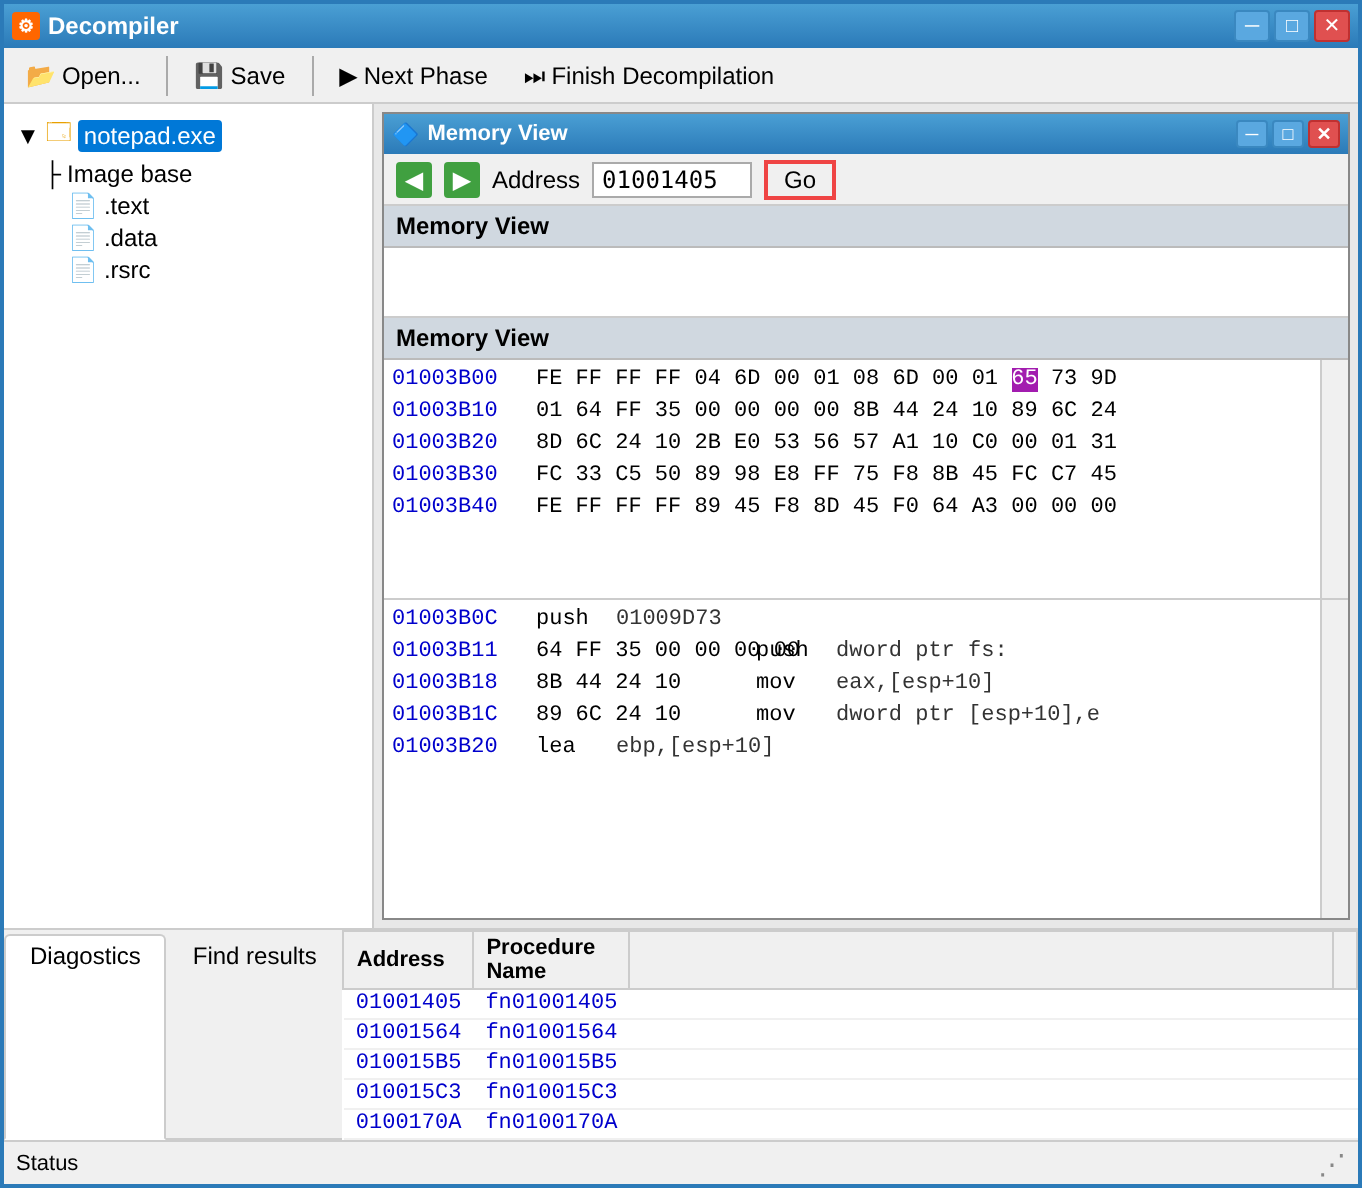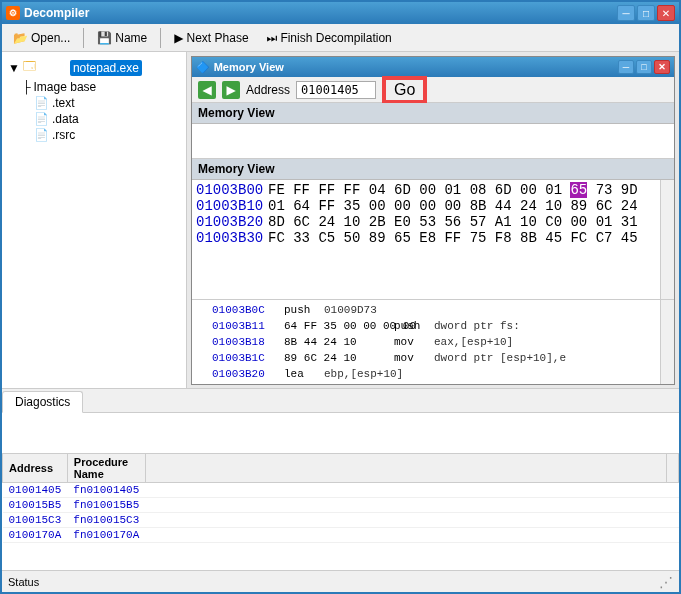--- a/index.html
+++ b/index.html
@@ -142,37 +142,37 @@
     .addr-input {
       border: 1px solid #aaa;
       padding: 1px 4px;
       font-size: 12px;
       width: 80px;
       font-family: monospace;
     }
     .go-btn {
       padding: 1px 8px;
       background: #f0f0f0;
-      border: 4px solid #ef4444;
+      border: 2px solid #ef4444;
       cursor: pointer;
-      font-size: 16px;
+      font-size: 12px;
     }
 
     .section-header {
       background: #d0d8e0;
       padding: 3px 6px;
       font-size: 12px;
       font-weight: bold;
       border-bottom: 1px solid #bbb;
     }
 
     .memory-hex-area {
       background: white;
       font-family: 'Courier New', monospace;
-      font-size: 14px;
+      font-size: 11px;
       padding: 2px 4px;
       overflow-y: auto;
       height: 120px;
       border-bottom: 1px solid #ccc;
       position: relative;
     }
     .hex-row { display: flex; gap: 0; white-space: nowrap; line-height: 16px; }
     .hex-addr { color: #0000cc; width: 72px; }
     .hex-bytes { flex: 1; }
     .hex-byte { display: inline; }
@@ -190,33 +190,31 @@
     .disasm-area {
       font-family: 'Courier New', monospace;
       font-size: 11px;
       padding: 2px 4px;
       overflow-y: auto;
       flex: 1;
       background: white;
       position: relative;
     }
     .disasm-row { display: flex; line-height: 16px; white-space: nowrap; }
-    .disasm-addr { color: #0000cc; width: 72px; margin-left: 16px; }
+    .disasm-addr { color: #0000cc; width: 72px; }
     .disasm-bytes { width: 110px; }
     .disasm-mnem { width: 40px; }
     .disasm-operand { color: #333; }
 
     
     .bottom-section {
       background: white;
       border-top: 1px solid #ccc;
-      height: 182px;
-      display: flex;
-      flex-direction: column;
-      gap: 40px;
+      height: 106px;
+      display: flex;
     }
     .tab-bar {
       display: flex;
       background: #f0f0f0;
       border-bottom: 1px solid #ccc;
     }
     .tab {
       padding: 3px 12px;
       cursor: pointer;
       border: 1px solid transparent;
@@ -316,41 +314,41 @@
 
 
   <div class="toolbar">
     <button class="toolbar-btn">
       <span>📂</span>
       <span>Open...</span>
     </button>
     <div class="toolbar-separator"></div>
     <button class="toolbar-btn">
       <span>💾</span>
-      <span>Name</span>
+      <span>Save</span>
     </button>
     <div class="toolbar-separator"></div>
     <button class="toolbar-btn">
       <span>▶</span>
       <span>Next Phase</span>
     </button>
     <button class="toolbar-btn">
       <span>⏭</span>
       <span>Finish Decompilation</span>
     </button>
   </div>
 
   <div class="content-area">
     <div class="main-panels">
 
       <div class="left-panel">
         <div class="tree-item">
           <span>▼</span>
           <span class="folder-icon">🗔</span>
-          <span class="tree-item selected" style="padding:1px 3px;border-radius:2px;margin-left:31px;">notepad.exe</span>
+          <span class="tree-item selected" style="padding:1px 3px;border-radius:2px;">notepad.exe</span>
         </div>
         <div class="tree-indent">
           <div class="tree-item" style="padding-left:0;">
             <span>├</span>
             <span>Image base</span>
           </div>
         </div>
         <div class="tree-indent2">
           <div class="tree-item" style="padding-left:0;">
             <span>📄</span>
@@ -407,21 +405,25 @@
             <div class="hex-row">
               <span class="hex-addr">01003B10</span>
               <span class="hex-bytes">01 64 FF 35 00 00 00 00 8B 44 24 10 89 6C 24</span>
             </div>
             <div class="hex-row">
               <span class="hex-addr">01003B20</span>
               <span class="hex-bytes">8D 6C 24 10 2B E0 53 56 57 A1 10 C0 00 01 31</span>
             </div>
             <div class="hex-row">
               <span class="hex-addr">01003B30</span>
-              <span class="hex-bytes">FC 33 C5 50 89 65 E8 FF 75 F8 8B 45 FC C7 45</span>
+              <span class="hex-bytes">FC 33 C5 50 89 98 E8 FF 75 F8 8B 45 FC C7 45</span>
+            </div>
+            <div class="hex-row">
+              <span class="hex-addr">01003B40</span>
+              <span class="hex-bytes">FE FF FF FF 89 45 F8 8D 45 F0 64 A3 00 00 00</span>
             </div>
             <div class="hex-scrollbar"></div>
           </div>
 
 
           <div class="disasm-area">
             <div class="disasm-row">
               <span class="disasm-addr">01003B0C</span>
               <span class="disasm-mnem">push&nbsp;</span>
               <span class="disasm-operand">01009D73</span>
@@ -452,39 +454,46 @@
 
             <div style="position:absolute;right:0;top:0;bottom:0;width:14px;background:#f0f0f0;border-left:1px solid #ccc;"></div>
           </div>
         </div>
       </div>
     </div>
 
     <div class="bottom-section">
       <div class="tab-bar">
         <div class="tab active">Diagostics</div>
+        <div class="tab">Find results</div>
       </div>
       <div class="results-table">
         <table>
           <thead>
             <tr>
               <th>Address</th>
               <th>Procedure Name</th>
               <th style="width:100%;"></th>
               <th style="width:14px;padding:0;"></th>
             </tr>
           </thead>
           <tbody id="results-tbody">
           <tr>
                 <td>01001405</td>
                 <td>fn01001405</td>
                 <td></td>
                 <td></td>
               </tr>
               <tr>
+                <td>01001564</td>
+                <td>fn01001564</td>
+                <td></td>
+                <td></td>
+              </tr>
+              <tr>
                 <td>010015B5</td>
                 <td>fn010015B5</td>
                 <td></td>
                 <td></td>
               </tr>
               <tr>
                 <td>010015C3</td>
                 <td>fn010015C3</td>
                 <td></td>
                 <td></td>

